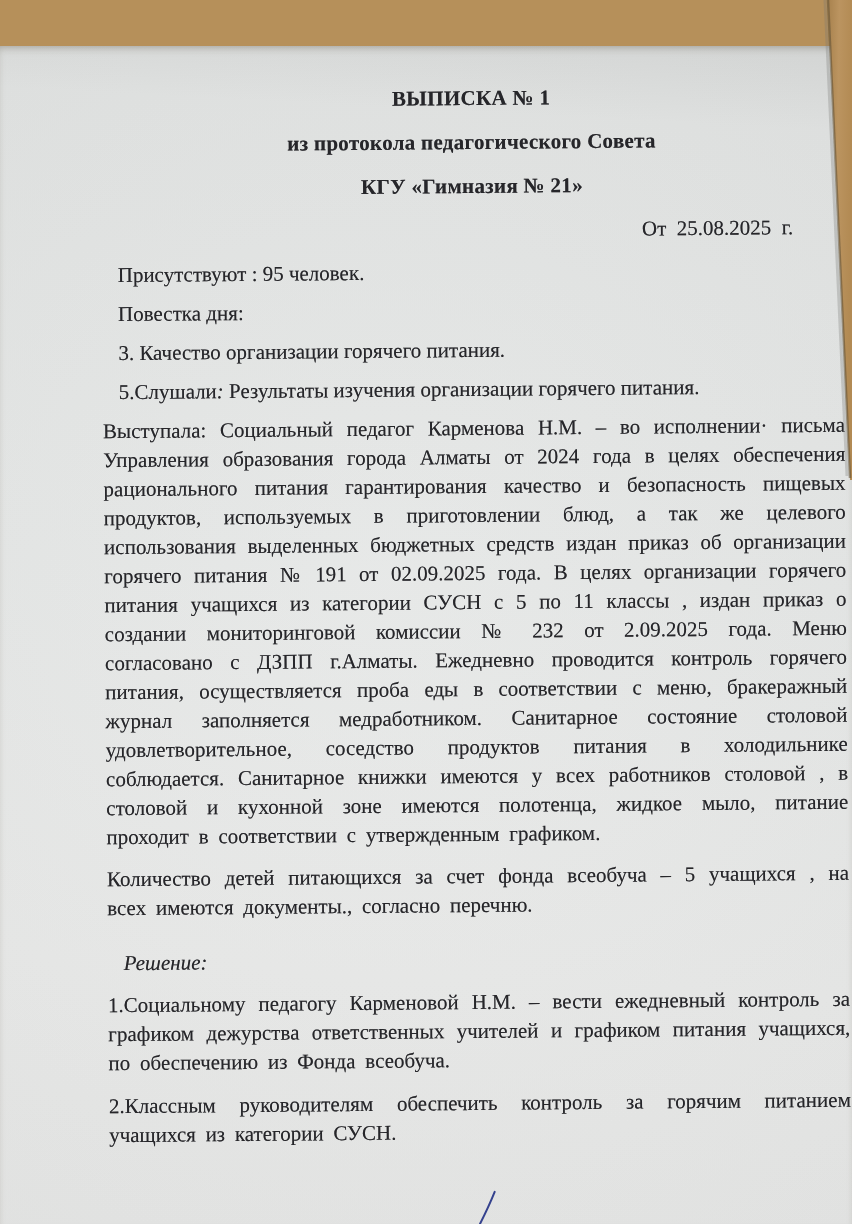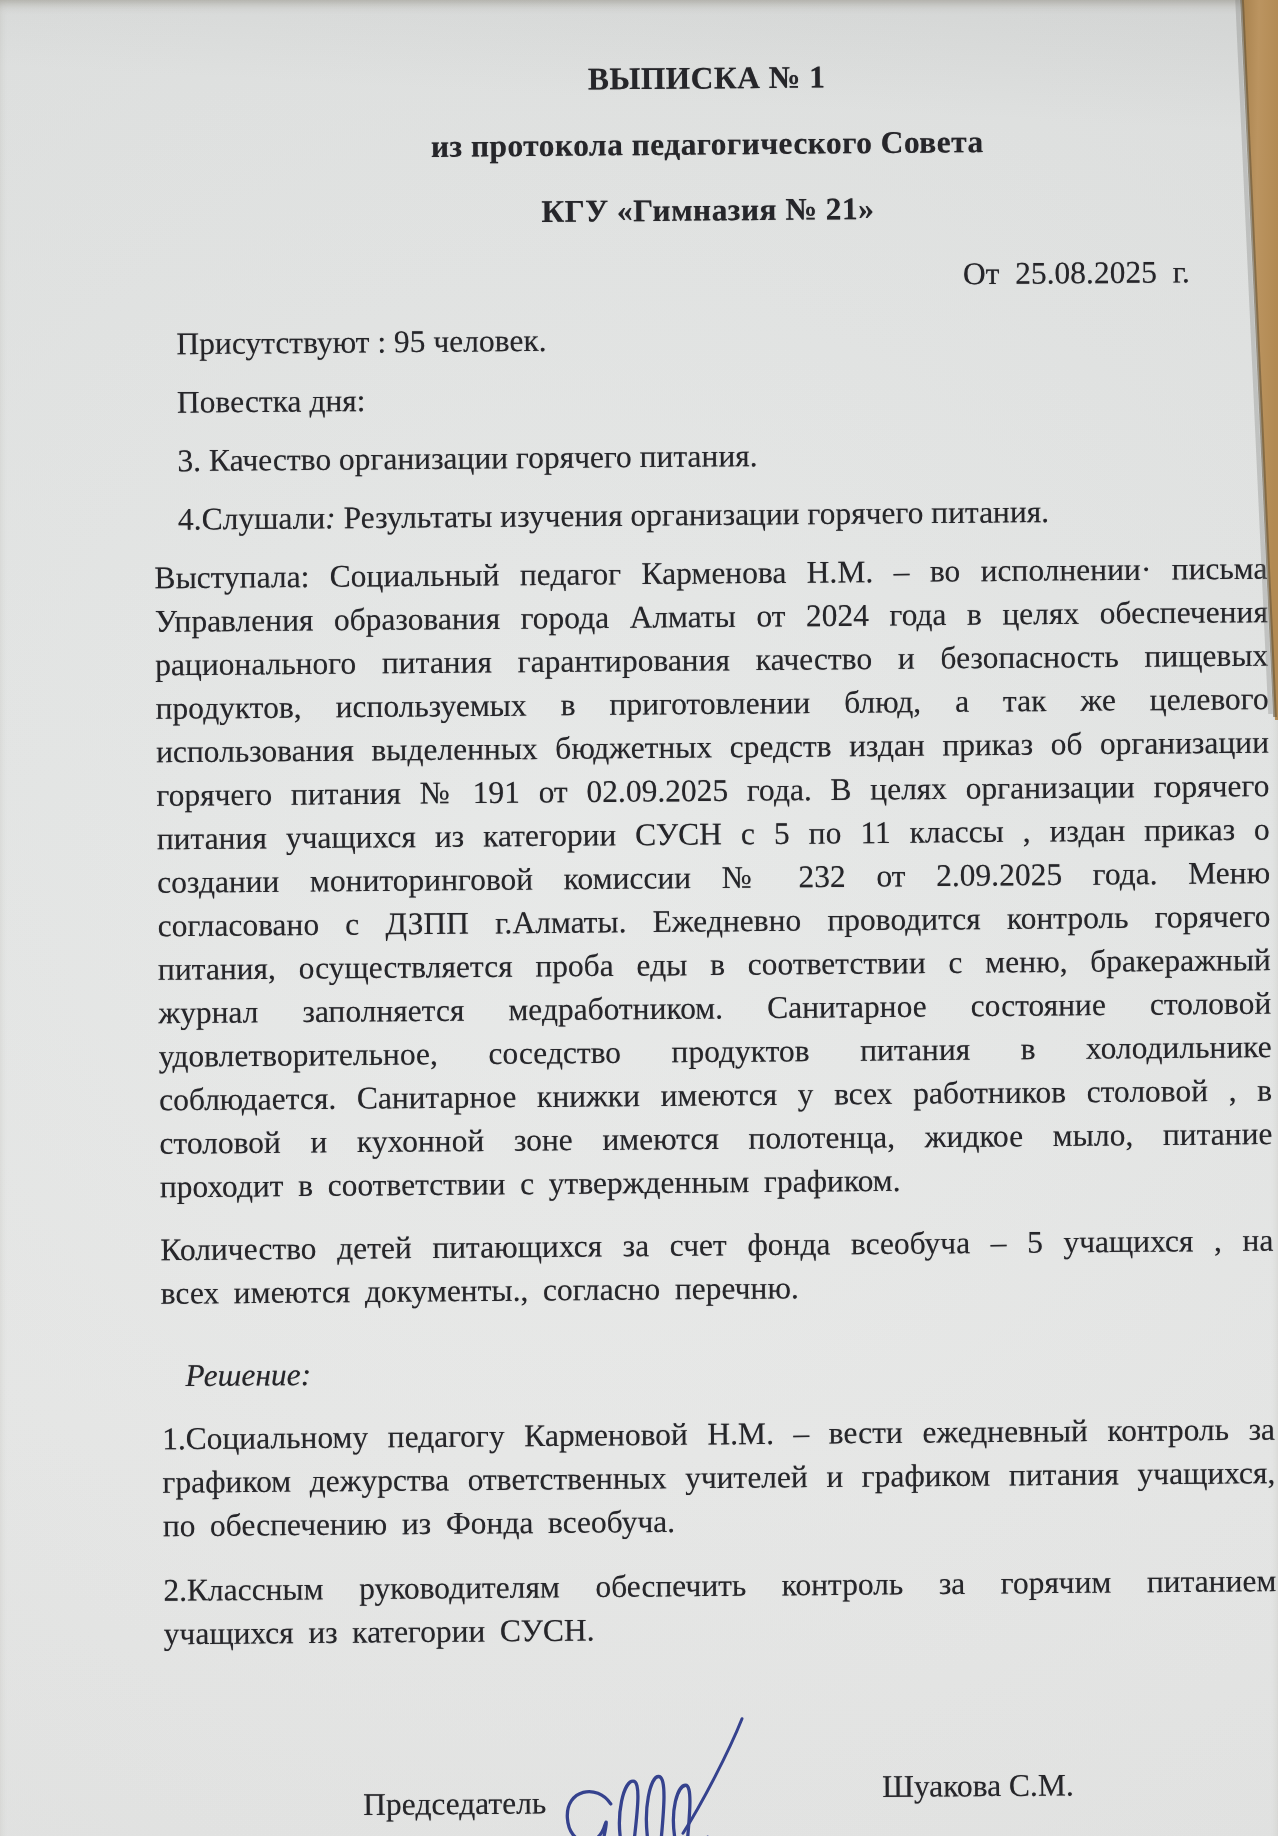--- a/index.html
+++ b/index.html
@@ -10,20 +10,21 @@
     background: #b6905a;
     font-family: "Liberation Serif", "DejaVu Serif", serif;
   }
   
   .paper {
     position: absolute; inset: 0;
     background:
       radial-gradient(130% 90% at 45% 45%, rgba(255,255,255,0.10), rgba(0,0,0,0.03) 85%),
       linear-gradient(183deg, #d6d8d7 0%, #e1e3e2 7%, #e4e6e5 45%, #e8e9e8 78%, #e6e7e6 100%);
     box-shadow: inset 0 5px 8px -4px rgba(70,60,40,0.38);
+    margin-top: 46px;
   }
   
   .wedge { position: absolute; top: 0; right: 0; }
 
   .content {
     position: absolute;
     left: 100px; top: 38px; width: 742px;
     transform: rotate(-0.5deg);
     transform-origin: 50% 0;
     color: #26262a;
@@ -71,21 +72,21 @@
 
     <div class="heading">ВЫПИСКА № 1</div>
     <div class="heading">из протокола педагогического Совета</div>
     <div class="heading">КГУ «Гимназия № 21»</div>
 
     <div class="date-line">От  25.08.2025  г.</div>
 
     <div class="line">Присутствуют : 95  человек.</div>
     <div class="line">Повестка дня:</div>
     <div class="line">3. Качество организации горячего питания.</div>
-    <div class="line"><span>4.Слушали</span><span class="italic">:</span><span> Результаты изучения организации горячего питания.</span></div>
+    <div class="line"><span>5.Слушали</span><span class="italic">:</span><span> Результаты изучения организации горячего питания.</span></div>
 
     <div class="para">Выступала: Социальный педагог Карменова Н.М. – во исполнении· письма Управления образования города Алматы от 2024 года в целях обеспечения рационального питания гарантирования качество и безопасность пищевых продуктов, используемых в приготовлении блюд, а так же целевого использования выделенных бюджетных средств издан приказ об организации горячего питания № 191 от 02.09.2025 года. В целях организации горячего питания учащихся из категории СУСН с 5 по 11 классы , издан приказ о создании мониторинговой комиссии № 232 от 2.09.2025 года. Меню согласовано с ДЗПП г.Алматы. Ежедневно проводится контроль горячего питания, осуществляется проба еды в соответствии с меню, бракеражный журнал заполняется медработником. Санитарное состояние столовой удовлетворительное, соседство продуктов питания в холодильнике соблюдается. Санитарное книжки имеются у всех работников столовой , в столовой и кухонной зоне имеются полотенца, жидкое мыло, питание проходит в соответствии с утвержденным графиком.</div>
 
     <div class="para para-fund">Количество детей питающихся за счет фонда всеобуча – 5 учащихся , на всех имеются документы., согласно перечню.</div>
 
     <div class="resolution-label italic">Решение:</div>
 
     <div class="res-item">1.Социальному педагогу Карменовой Н.М. – вести ежедневный  контроль за графиком дежурства ответственных учителей и графиком питания учащихся, по обеспечению  из Фонда всеобуча.</div>
     <div class="res-item">2.Классным руководителям обеспечить контроль за горячим питанием учащихся из категории СУСН.</div>
 

